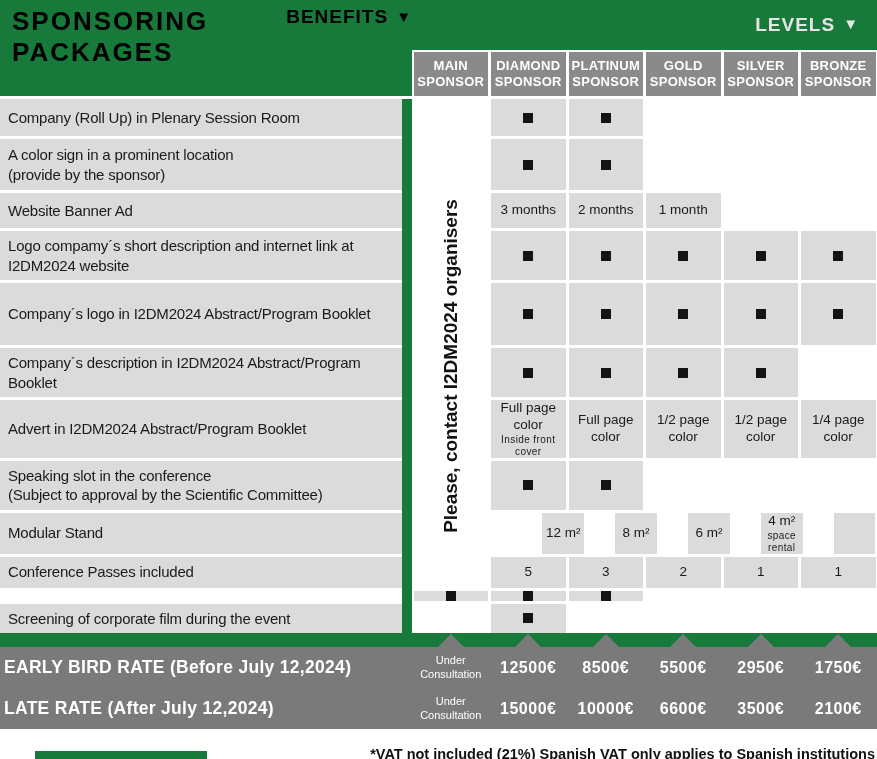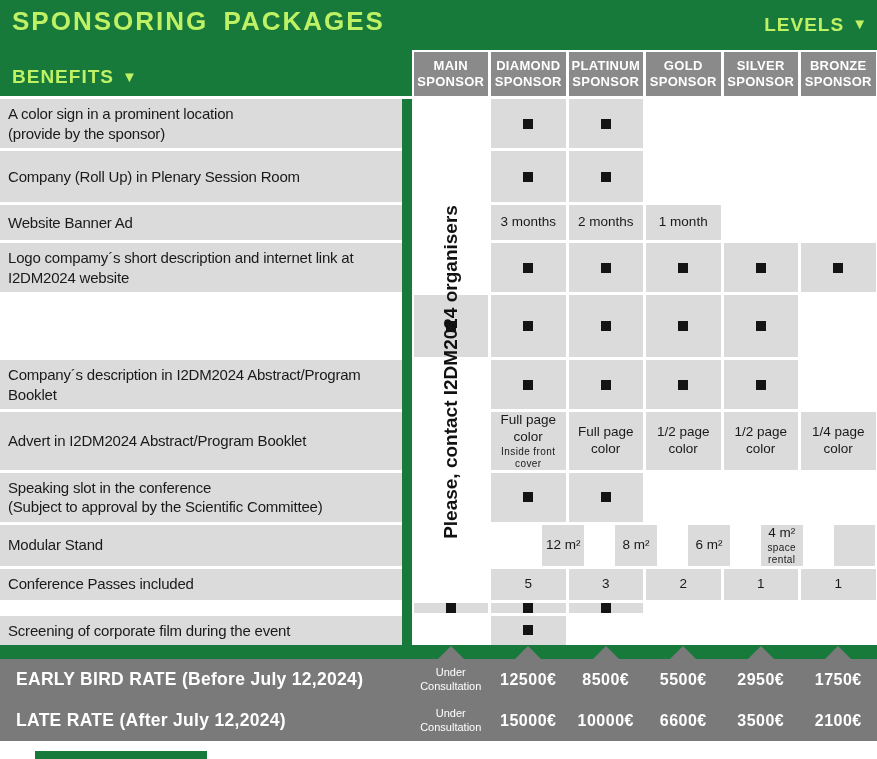--- a/index.html
+++ b/index.html
@@ -2,29 +2,29 @@
 <html style="--green: #17793A; --hdrgray: #8A8A8A; --cellgray: #DBDBDB; --ratesgray: #7A7A7A;"><head>
 <meta charset="utf-8">
 <style>
   * { margin:0; padding:0; box-sizing:border-box; }
   html,body { background:#ffffff; }
   body { font-family:"Liberation Sans", sans-serif; }
   .page { position:relative; width:877px; height:759px; background:#fff; overflow:hidden; }
 
   
   .header { display:flex; width:877px; height:96px; }
-  .header-left { width:412px; height:96px; background:var(--green); color:#bef264;
-                 display:flex; flex-direction:column; justify-content:space-between;
+  .header-left { width:412px; height:96px; background:var(--green); color:#000000;
+                 display:flex; flex-direction:row; justify-content:space-between;
                  padding:6px 0 8px 12px; }
   .page-title { font-size:26px; font-weight:700; letter-spacing:2px; word-spacing:6px; }
   .benefits-label { font-size:19px; font-weight:700; letter-spacing:1px; }
   .caret { font-size:15px; margin-left:8px; position:relative; top:-1px; }
   .header-right { width:465px; display:flex; flex-direction:column; }
-  .levels-band { height:56px; background:var(--green); color:#bef264; display:flex;
-                 align-items:center; justify-content:flex-end; padding-right:9px;
+  .levels-band { height:56px; background:var(--green); color:#e5e5e5; display:flex;
+                 align-items:center; justify-content:flex-end; padding-right:18px;
                  font-size:19px; font-weight:700; letter-spacing:1px; }
   .col-headers { margin-top:2px; height:50px; display:grid; grid-template-columns:repeat(6,1fr); }
   .col-head { background:var(--hdrgray); color:#fff; margin:0 1.5px; display:flex;
               align-items:center; justify-content:center; text-align:center;
               font-size:13px; font-weight:700; line-height:1.25; letter-spacing:.3px;
               text-transform:uppercase; padding:2px; }
 
   
   .body { position:relative; margin-top:3px; }
   .green-vbar { position:absolute; left:402px; top:0; bottom:0; width:10px; background:var(--green); }
@@ -57,21 +57,21 @@
   .row:nth-child(12) { min-height:31px; }
 
   
   .divider { position:relative; width:877px; height:14px; background:var(--green); margin-top:0; }
   .tri { position:absolute; bottom:0; width:0; height:0;
          border-left:13px solid transparent; border-right:13px solid transparent;
          border-bottom:13px solid var(--ratesgray); }
   .rates { background:var(--ratesgray); color:#fff; }
   .rate-row { display:grid; grid-template-columns:402px 10px repeat(6,1fr);
               align-items:center; height:41px; }
-  .rate-label { font-size:17.5px; font-weight:600; letter-spacing:.3px; padding-left:16px; }
+  .rate-label { font-size:17.5px; font-weight:600; letter-spacing:.3px; padding-left:4px; }
   .rate-val { text-align:center; }
   .rate-val.consult { font-size:11px; line-height:1.2; font-weight:400; }
   .rate-val.price { font-size:16px; font-weight:700; letter-spacing:.5px; }
 
   
   .footnote { margin-top:17px; text-align:right; padding-right:2px;
               font-size:14.5px; font-weight:600; color:#111; }
   .bottom-strip { position:absolute; left:35px; bottom:0; width:172px; height:8px; background:var(--green); }
 </style>
 </head>
@@ -101,49 +101,49 @@
         </div>
     </div>
   </div>
 
   <div class="body" id="body">
     <div class="green-vbar"></div>
     <div class="main-note-wrap">
       <span class="main-note">Please, contact I2DM2024 organisers</span>
     </div>
   <div class="row">
+        <div class="blabel">Company (Roll Up) in Plenary Session Room</div>
+        <div></div>
+        <div class="cell"></div>
+        <div class="cell filled">
+          <span class="square"></span>
+        </div>
+        <div class="cell filled">
+          <span class="square"></span>
+        </div>
+        <div class="cell"></div>
+        <div class="cell"></div>
+        <div class="cell"></div>
+      </div>
+      <div class="row">
         <div class="blabel">A color sign in a prominent location
 (provide by the sponsor)</div>
         <div></div>
         <div class="cell"></div>
         <div class="cell filled">
           <span class="square"></span>
         </div>
         <div class="cell filled">
           <span class="square"></span>
         </div>
         <div class="cell"></div>
         <div class="cell"></div>
         <div class="cell"></div>
       </div>
       <div class="row">
-        <div class="blabel">Company (Roll Up) in Plenary Session Room</div>
-        <div></div>
-        <div class="cell"></div>
-        <div class="cell filled">
-          <span class="square"></span>
-        </div>
-        <div class="cell filled">
-          <span class="square"></span>
-        </div>
-        <div class="cell"></div>
-        <div class="cell"></div>
-        <div class="cell"></div>
-      </div>
-      <div class="row">
         <div class="blabel">Website Banner Ad</div>
         <div></div>
         <div class="cell"></div>
         <div class="cell filled">
           <div class="txt">3 months</div>
         </div>
         <div class="cell filled">
           <div class="txt">2 months</div>
         </div>
         <div class="cell filled">
@@ -167,20 +167,21 @@
           <span class="square"></span>
         </div>
         <div class="cell filled">
           <span class="square"></span>
         </div>
         <div class="cell filled">
           <span class="square"></span>
         </div>
       </div>
       <div class="row">
+        <div class="blabel">Company´s logo in I2DM2024 Abstract/Program Booklet</div>
         <div></div>
         <div class="cell"></div>
         <div class="cell filled">
           <span class="square"></span>
         </div>
         <div class="cell filled">
           <span class="square"></span>
         </div>
         <div class="cell filled">
           <span class="square"></span>

